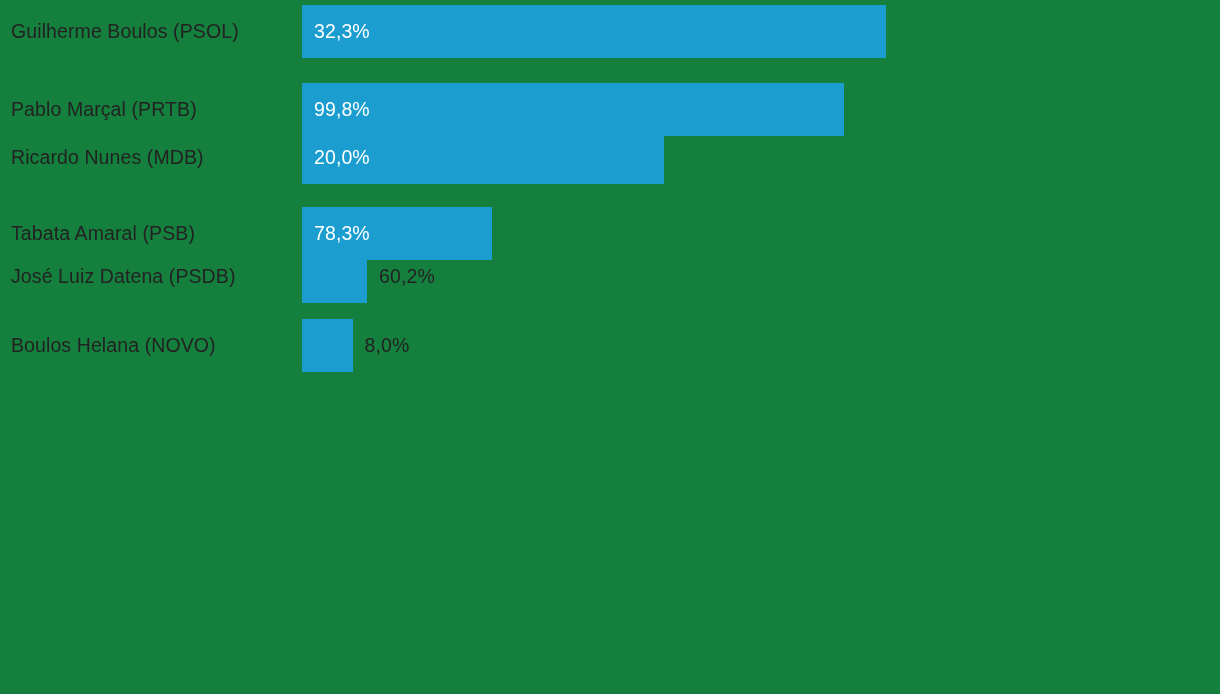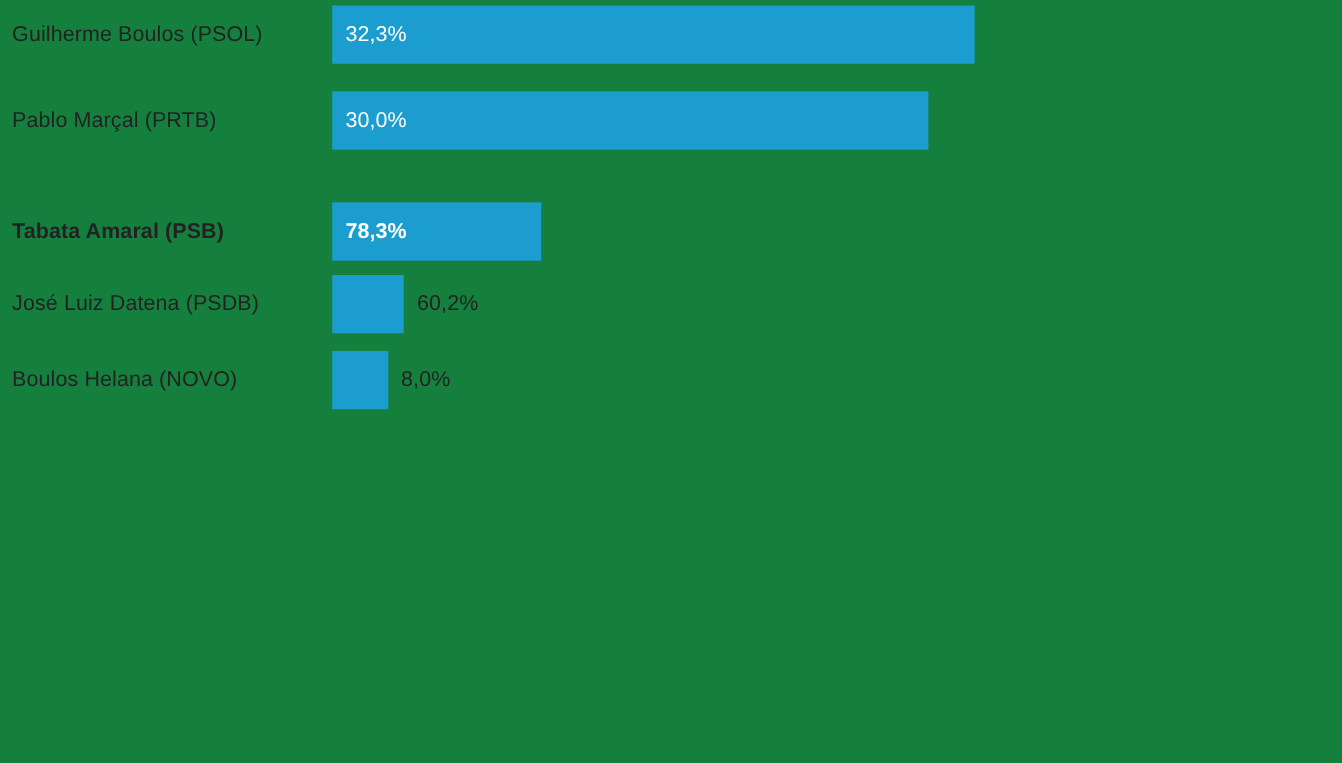--- a/index.html
+++ b/index.html
@@ -74,24 +74,31 @@
       <div class="cat-label" style="height: 53px; line-height: 53px; color: rgb(34, 34, 34);">Guilherme Boulos (PSOL)</div>
       <div class="bar-track" style="left: 302px; height: 53px;">
         <div class="bar-rect" title="Guilherme Boulos (PSOL) 32,3%" style="width: 583.984px; height: 53px; background: rgb(27, 157, 207);"></div>
         <div class="value-label inside" style="height: 53px; line-height: 53px; left: 12px; color: rgb(255, 255, 255);">32,3%</div>
       </div>
     </div>
     <div class="bar-row" style="top: 83px; height: 53px;">
       <div class="cat-label" style="height: 53px; line-height: 53px; color: rgb(34, 34, 34);">Pablo Marçal (PRTB)</div>
       <div class="bar-track" style="left: 302px; height: 53px;">
         <div class="bar-rect" title="Pablo Marçal (PRTB) 30,0%" style="width: 542.4px; height: 53px; background: rgb(27, 157, 207);"></div>
-        <div class="value-label inside" style="height: 53px; line-height: 53px; left: 12px; color: rgb(255, 255, 255);">30,0%</div>
+        <div class="value-label inside" style="height: 53px; line-height: 53px; left: 12px; color: rgb(255, 255, 255);">99,8%</div>
       </div>
     </div>
-    <div class="bar-row" style="top: 184px; height: 53px; font-weight: bold;">
+    <div class="bar-row" style="top: 130.6px; height: 53px;">
+      <div class="cat-label" style="height: 53px; line-height: 53px; color: rgb(34, 34, 34);">Ricardo Nunes (MDB)</div>
+      <div class="bar-track" style="left: 302px; height: 53px;">
+        <div class="bar-rect" title="Ricardo Nunes (MDB) 20,0%" style="width: 361.6px; height: 53px; background: rgb(27, 157, 207);"></div>
+        <div class="value-label inside" style="height: 53px; line-height: 53px; left: 12px; color: rgb(255, 255, 255);">20,0%</div>
+      </div>
+    </div>
+    <div class="bar-row" style="top: 207px; height: 53px;">
       <div class="cat-label" style="height: 53px; line-height: 53px; color: rgb(34, 34, 34);">Tabata Amaral (PSB)</div>
       <div class="bar-track" style="left: 302px; height: 53px;">
         <div class="bar-rect" title="Tabata Amaral (PSB) 10,5%" style="width: 189.84px; height: 53px; background: rgb(27, 157, 207);"></div>
         <div class="value-label inside" style="height: 53px; line-height: 53px; left: 12px; color: rgb(255, 255, 255);">78,3%</div>
       </div>
     </div>
     <div class="bar-row" style="top: 250px; height: 53px; padding-left: 12px;">
       <div class="cat-label" style="height: 53px; line-height: 53px; color: rgb(34, 34, 34);">José Luiz Datena (PSDB)</div>
       <div class="bar-track" style="left: 302px; height: 53px;">
         <div class="bar-rect" title="José Luiz Datena (PSDB) 3,6%" style="width: 65.088px; height: 53px; background: rgb(27, 157, 207);"></div>

